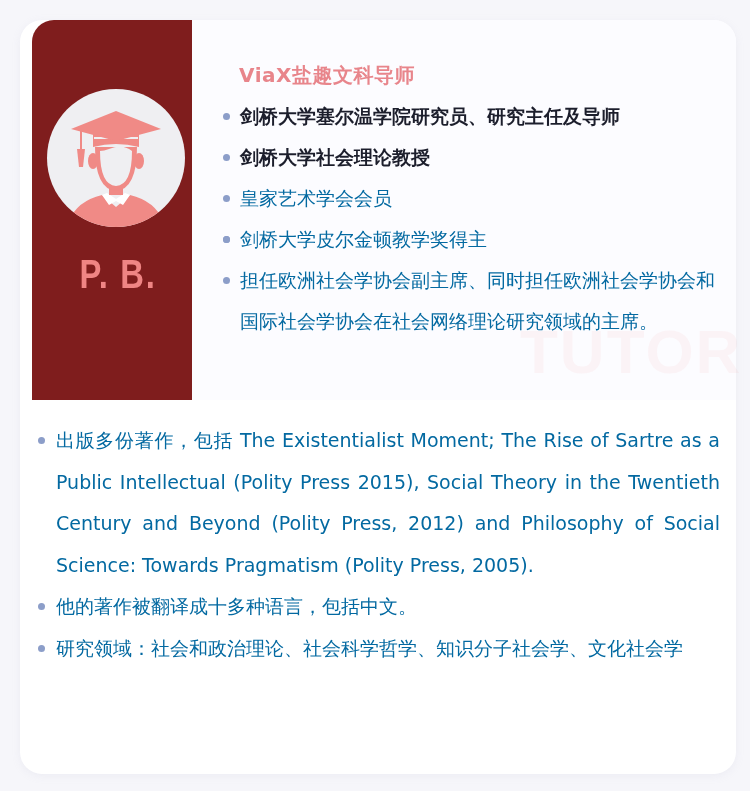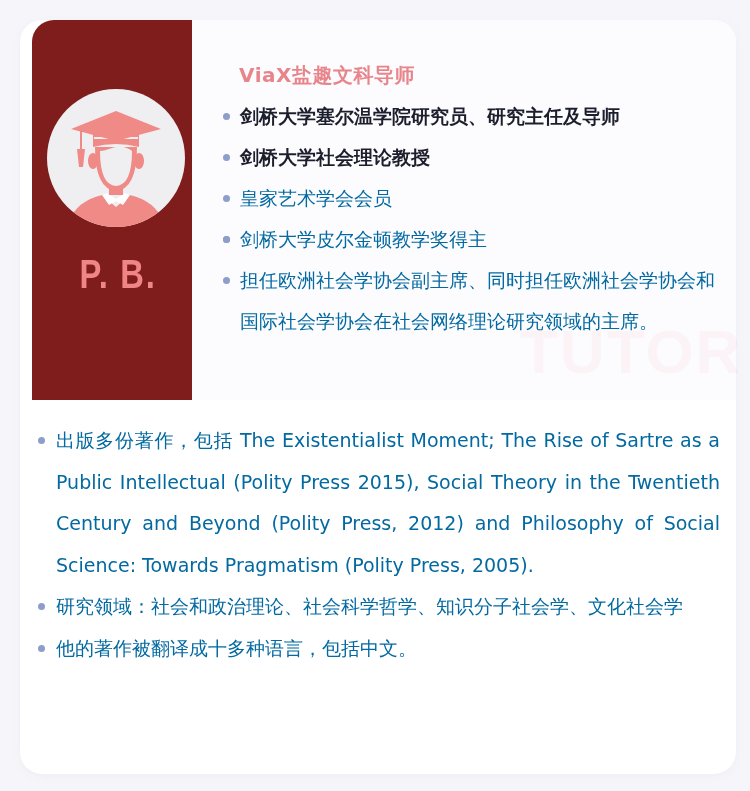--- a/index.html
+++ b/index.html
@@ -201,20 +201,20 @@
     </li>
   </ul>
 
   <ul class="bottom-list">
     <li class="item">
       <span class="bullet"></span>
       <span>出版多份著作，包括 The Existentialist Moment; The Rise of Sartre as a Public Intellectual (Polity Press 2015), Social Theory in the Twentieth Century and Beyond (Polity Press, 2012) and Philosophy of Social Science: Towards Pragmatism (Polity Press, 2005).</span>
     </li>
     <li class="item">
       <span class="bullet"></span>
+      <span>他的著作被翻译成十多种语言，包括中文。</span>
+    </li>
+    <li class="item">
+      <span class="bullet"></span>
       <span>研究领域：社会和政治理论、社会科学哲学、知识分子社会学、文化社会学</span>
-    </li>
-    <li class="item">
-      <span class="bullet"></span>
-      <span>他的著作被翻译成十多种语言，包括中文。</span>
     </li>
   </ul>
 </div>
 
 </body></html>

